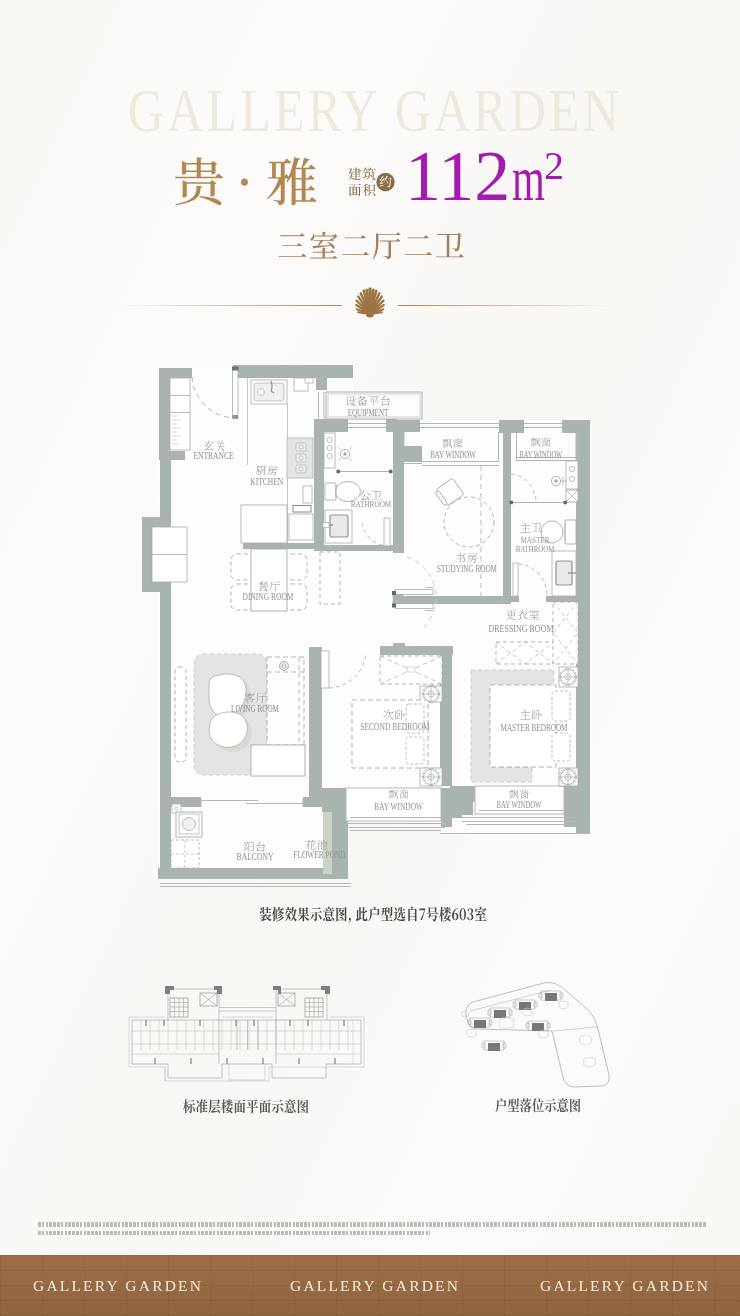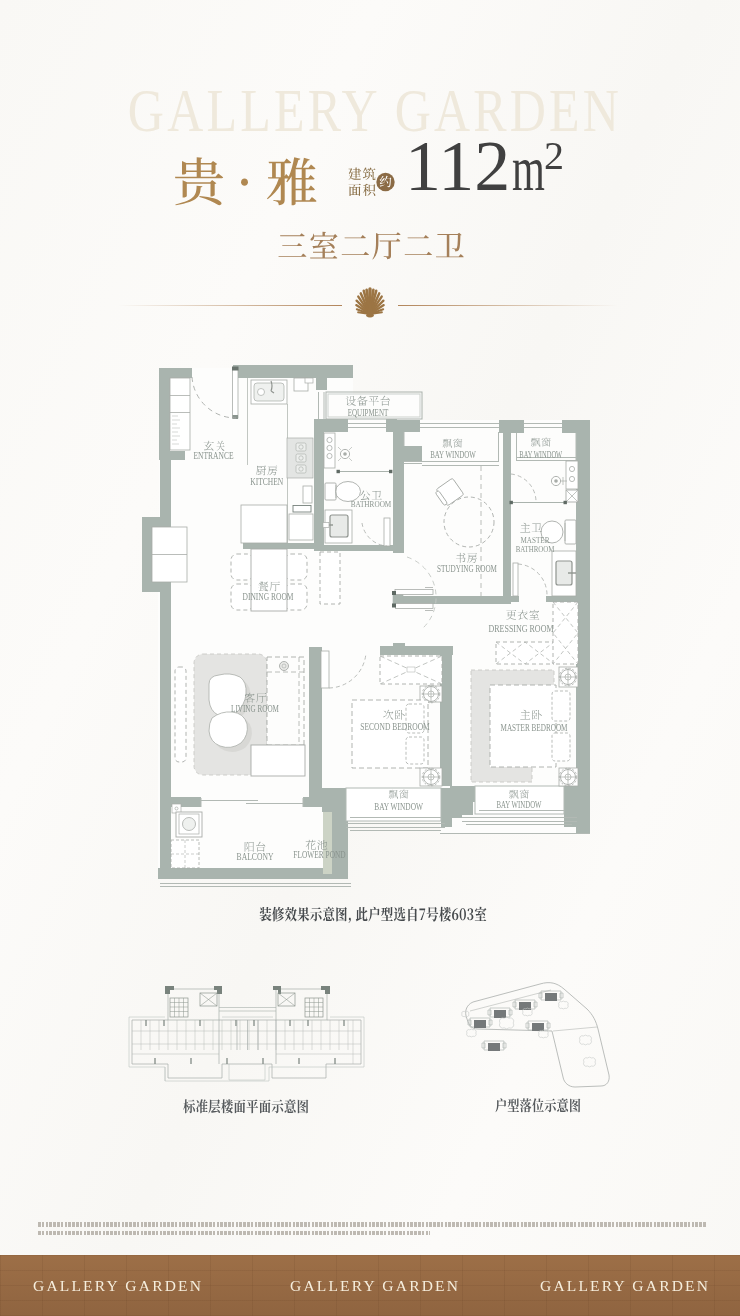--- a/index.html
+++ b/index.html
@@ -1,20 +1,20 @@
 <!DOCTYPE html>
 <html><head><meta charset="utf-8">
 <style>
 html,body{margin:0;padding:0;}
 body{width:740px;height:1316px;position:relative;overflow:hidden;background:linear-gradient(115deg,#f9f8f5 0%,#fcfbf9 28%,#f8f7f4 52%,#fcfbf9 75%,#f9f8f5 100%);
      font-family:"Liberation Serif", serif;}
 .abs{position:absolute;}
 .wm{left:5px;top:74px;width:740px;text-align:center;font-size:50px;letter-spacing:3.2px;
     color:#efe9dc;white-space:nowrap;transform:scaleY(1.24);transform-origin:0 0;}
-.area{left:405px;top:125px;font-size:72px;color:#404040;letter-spacing:0;white-space:nowrap;}
+.area{left:405px;top:135px;font-size:72px;color:#a21caf;letter-spacing:0;white-space:nowrap;}
 .area .m{display:inline-block;font-size:64px;letter-spacing:0;margin-left:2px;transform:scaleX(0.66);transform-origin:0 100%;margin-right:-15px;}
 .area sup{font-size:40px;vertical-align:baseline;position:relative;top:-21px;letter-spacing:0;margin-left:-3px;display:inline-block;}
 .dvl{top:305px;height:1px;}
 .dvl.l{left:118px;width:224px;background:linear-gradient(to right,rgba(201,168,126,0),#b2855a);}
 .dvl.r{left:398px;width:220px;background:linear-gradient(to left,rgba(201,168,126,0),#b2855a);}
 .disc{left:38px;width:668px;height:4.8px;opacity:.75;background:repeating-linear-gradient(to right,#aaa49b 0,#aaa49b 2.6px,#fbfaf8 2.6px,#fbfaf8 3.8px);}
 .bar{left:0;top:1255px;width:740px;height:61px;background:
   repeating-linear-gradient(to right, rgba(95,60,33,.13) 0 1px, rgba(0,0,0,0) 1px 42px),
   repeating-linear-gradient(to bottom, rgba(95,60,33,.13) 0 1px, rgba(0,0,0,0) 1px 15px),
   linear-gradient(to bottom,#9d6f47,#8f6440);}

